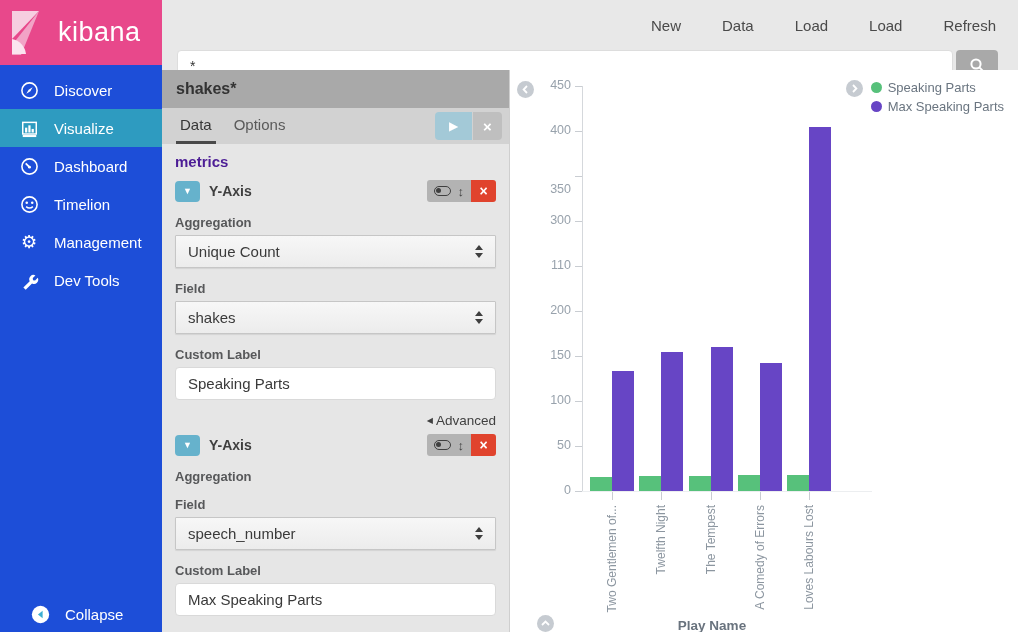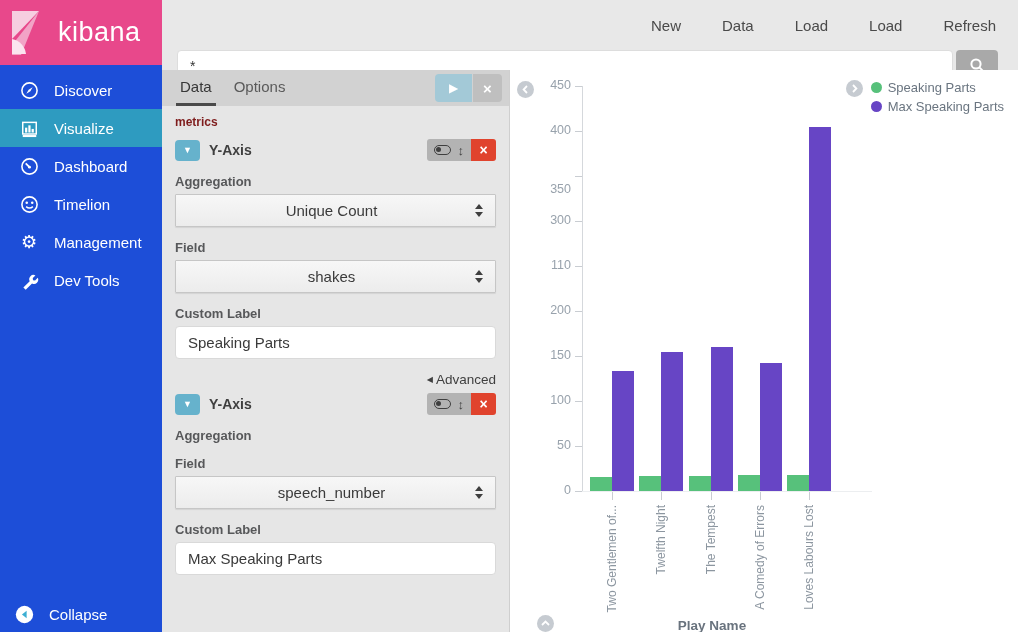--- a/index.html
+++ b/index.html
@@ -7,21 +7,21 @@
   .app { display:flex; width:1018px; height:632px; background:#E8E8E8; }
 
   
   .sidebar { width:162px; flex:0 0 162px; display:flex; flex-direction:column; background:#1d4ed8; }
   .logo { height:65px; background:#E8488B; display:flex; align-items:center; padding-left:12px; gap:10px; }
   .logo-text { color:#FFFFFF; font-size:27px; font-weight:400; letter-spacing:.5px; }
   .nav { padding-top:6px; flex:1; }
   .nav-item { height:38px; display:flex; align-items:center; gap:15px; padding-left:19px; color:#FFFFFF; font-size:15px; cursor:pointer;text-align:right; }
   .nav-item.active { background:#2E9BC0; }
   .nav-icon { width:20px; height:20px; display:flex; align-items:center; justify-content:center; color:#fff; font-size:18px; line-height:1; }
-  .collapse-item { height:36px; display:flex; align-items:center; gap:15px; padding-left:14px; color:#fff; font-size:15px; cursor:pointer; margin-bottom:0; }
+  .collapse-item { height:36px; display:flex; align-items:center; gap:15px; padding-left:30px; color:#fff; font-size:15px; cursor:pointer; margin-bottom:0; }
 
   
   .main { flex:1; display:flex; flex-direction:column; }
   .topbar { height:70px; background:#E8E8E8; flex:0 0 70px; }
   .top-links { height:50px; display:flex; justify-content:flex-end; align-items:center; gap:41px; padding-right:22px; }
   .top-link { color:#4A4A4A; font-size:15px; cursor:pointer; }
   .search-row { display:flex; align-items:center; padding:0 20px 0 15px; }
   .search-input { flex:1; height:31px; border:1px solid #DDD; border-radius:4px; padding:0 12px; font-size:14px; color:#333; outline:none; background:#fff; font-family:"Liberation Sans",sans-serif; }
   .search-btn { width:42px; height:31px; margin-left:3px; background:#A9A9A9; border:none; border-radius:4px; display:flex; align-items:center; justify-content:center; cursor:pointer; }
 
@@ -32,32 +32,32 @@
   .editor { width:348px; flex:0 0 348px; background:#E6E6E6; display:flex; flex-direction:column; border-right:1px solid #CFCFCF; }
   .editor-header { height:38px; background:#A9A9A9; display:flex; align-items:center; padding-left:14px; font-size:16px; font-weight:bold; color:#333; }
   .editor-tabs { height:36px; background:#D2D2D2; display:flex; align-items:stretch; }
   .tab { display:flex; align-items:center; padding:0 4px; margin-left:14px; font-size:15px; color:#5A5A5A; cursor:pointer; border-bottom:3px solid transparent; }
   .tab.active { color:#373737; border-bottom-color:#4A4A4A; }
   .tab-spacer { flex:1; }
   .tab-actions { display:flex; align-items:center; gap:1px; margin-right:7px; }
   .play-btn { width:37px; height:28px; background:#A3C9D7; border:none; border-radius:4px 0 0 4px; color:#fff; font-size:12px; display:flex; align-items:center; justify-content:center; cursor:pointer; }
   .discard-btn { width:29px; height:28px; background:#BFBFBF; border:none; border-radius:0 4px 4px 0; color:#fff; font-size:15px; font-weight:bold; display:flex; align-items:center; justify-content:center; cursor:pointer; }
   .editor-body { padding:9px 13px 0 13px; flex:1; overflow:hidden; }
-  .metrics-heading { font-size:12px; font-weight:bold; color:#7f1d1d; margin-bottom:10px; }
+  .metrics-heading { font-size:15px; font-weight:bold; color:#4c1d95; margin-bottom:10px; }
   .agg-header { display:flex; align-items:center; margin-top:6px; }
   .caret-btn { width:25px; height:21px; background:#66B2CC; border:none; border-radius:4px; color:#fff; font-size:9px; display:flex; align-items:center; justify-content:center; cursor:pointer; }
   .agg-title { margin-left:9px; font-size:14px; font-weight:bold; color:#3F3F3F; flex:1; }
   .agg-controls { display:flex; align-items:center; }
   .ctl-group { height:22px; background:#B3B3B3; border-radius:3px 0 0 3px; display:flex; align-items:center; gap:7px; padding:0 7px; }
   .toggle-ic { width:17px; height:10px; border:1.6px solid #3F3F3F; border-radius:6px; position:relative; }
   .toggle-ic::after { content:""; position:absolute; left:1px; top:0.8px; width:5.4px; height:5.4px; border-radius:50%; background:#3F3F3F; }
   .updown-ic { font-size:13px; color:#3F3F3F; font-weight:bold; line-height:1; }
   .remove-btn { width:25px; height:22px; background:#E0432D; border:none; border-radius:0 3px 3px 0; color:#fff; font-weight:bold; font-size:14px; display:flex; align-items:center; justify-content:center; cursor:pointer; }
   .fld-label { font-size:13px; font-weight:bold; color:#57585A; margin:13px 0 5px 0; }
-  .sel { height:33px; background:linear-gradient(#F7F7F7,#ECECEC); border:1px solid #C6C6C6; border-radius:1px; display:flex; align-items:center; padding:0 12px; font-size:15px; color:#3A3A3A; cursor:pointer; box-shadow:0 1px 1px rgba(0,0,0,.08);text-align:center; }
+  .sel { height:33px; background:linear-gradient(#F7F7F7,#ECECEC); border:1px solid #C6C6C6; border-radius:1px; display:flex; align-items:center; padding:0 12px; font-size:15px; color:#3A3A3A; cursor:pointer; box-shadow:0 1px 1px rgba(0,0,0,.08); }
   .sel-text { flex:1; }
   .sel-arrows { display:flex; flex-direction:column; gap:2.5px; }
   .tri-up { width:0; height:0; border-left:4.5px solid transparent; border-right:4.5px solid transparent; border-bottom:5.5px solid #3F3F3F; }
   .tri-down { width:0; height:0; border-left:4.5px solid transparent; border-right:4.5px solid transparent; border-top:5.5px solid #3F3F3F; }
   .txt-input { width:100%; height:33px; background:#fff; border:1px solid #D9D9D9; border-radius:4px; padding:0 12px; font-size:15px; color:#3A3A3A; outline:none; font-family:"Liberation Sans",sans-serif; }
   .advanced-row { display:flex; justify-content:flex-end; align-items:center; gap:3px; margin:13px 0 2px 0; color:#3F3F3F; font-size:13.5px; cursor:pointer; }
   .advanced-row .mini-tri { font-size:8px; line-height:1; }
 
   
   .chart { flex:1; background:#FFFFFF; position:relative; overflow:hidden; }
@@ -176,20 +176,21 @@
               <circle cx="7" cy="7" r="4.6" fill="none" stroke="#fff" stroke-width="2"></circle>
               <line x1="10.6" y1="10.6" x2="14.4" y2="14.4" stroke="#fff" stroke-width="2"></line>
             </svg>
         </button>
       </div>
     </header>
 
     <div class="content">
 
       <section class="editor">
+        <div class="editor-header">shakes*</div>
 
         <div class="editor-tabs">
           <div class="tab active">Data</div>
           <div class="tab">Options</div>
           <div class="tab-spacer"></div>
           <div class="tab-actions">
             <button class="play-btn">
                 <span>▶</span>
               </button>
             <button class="discard-btn">

